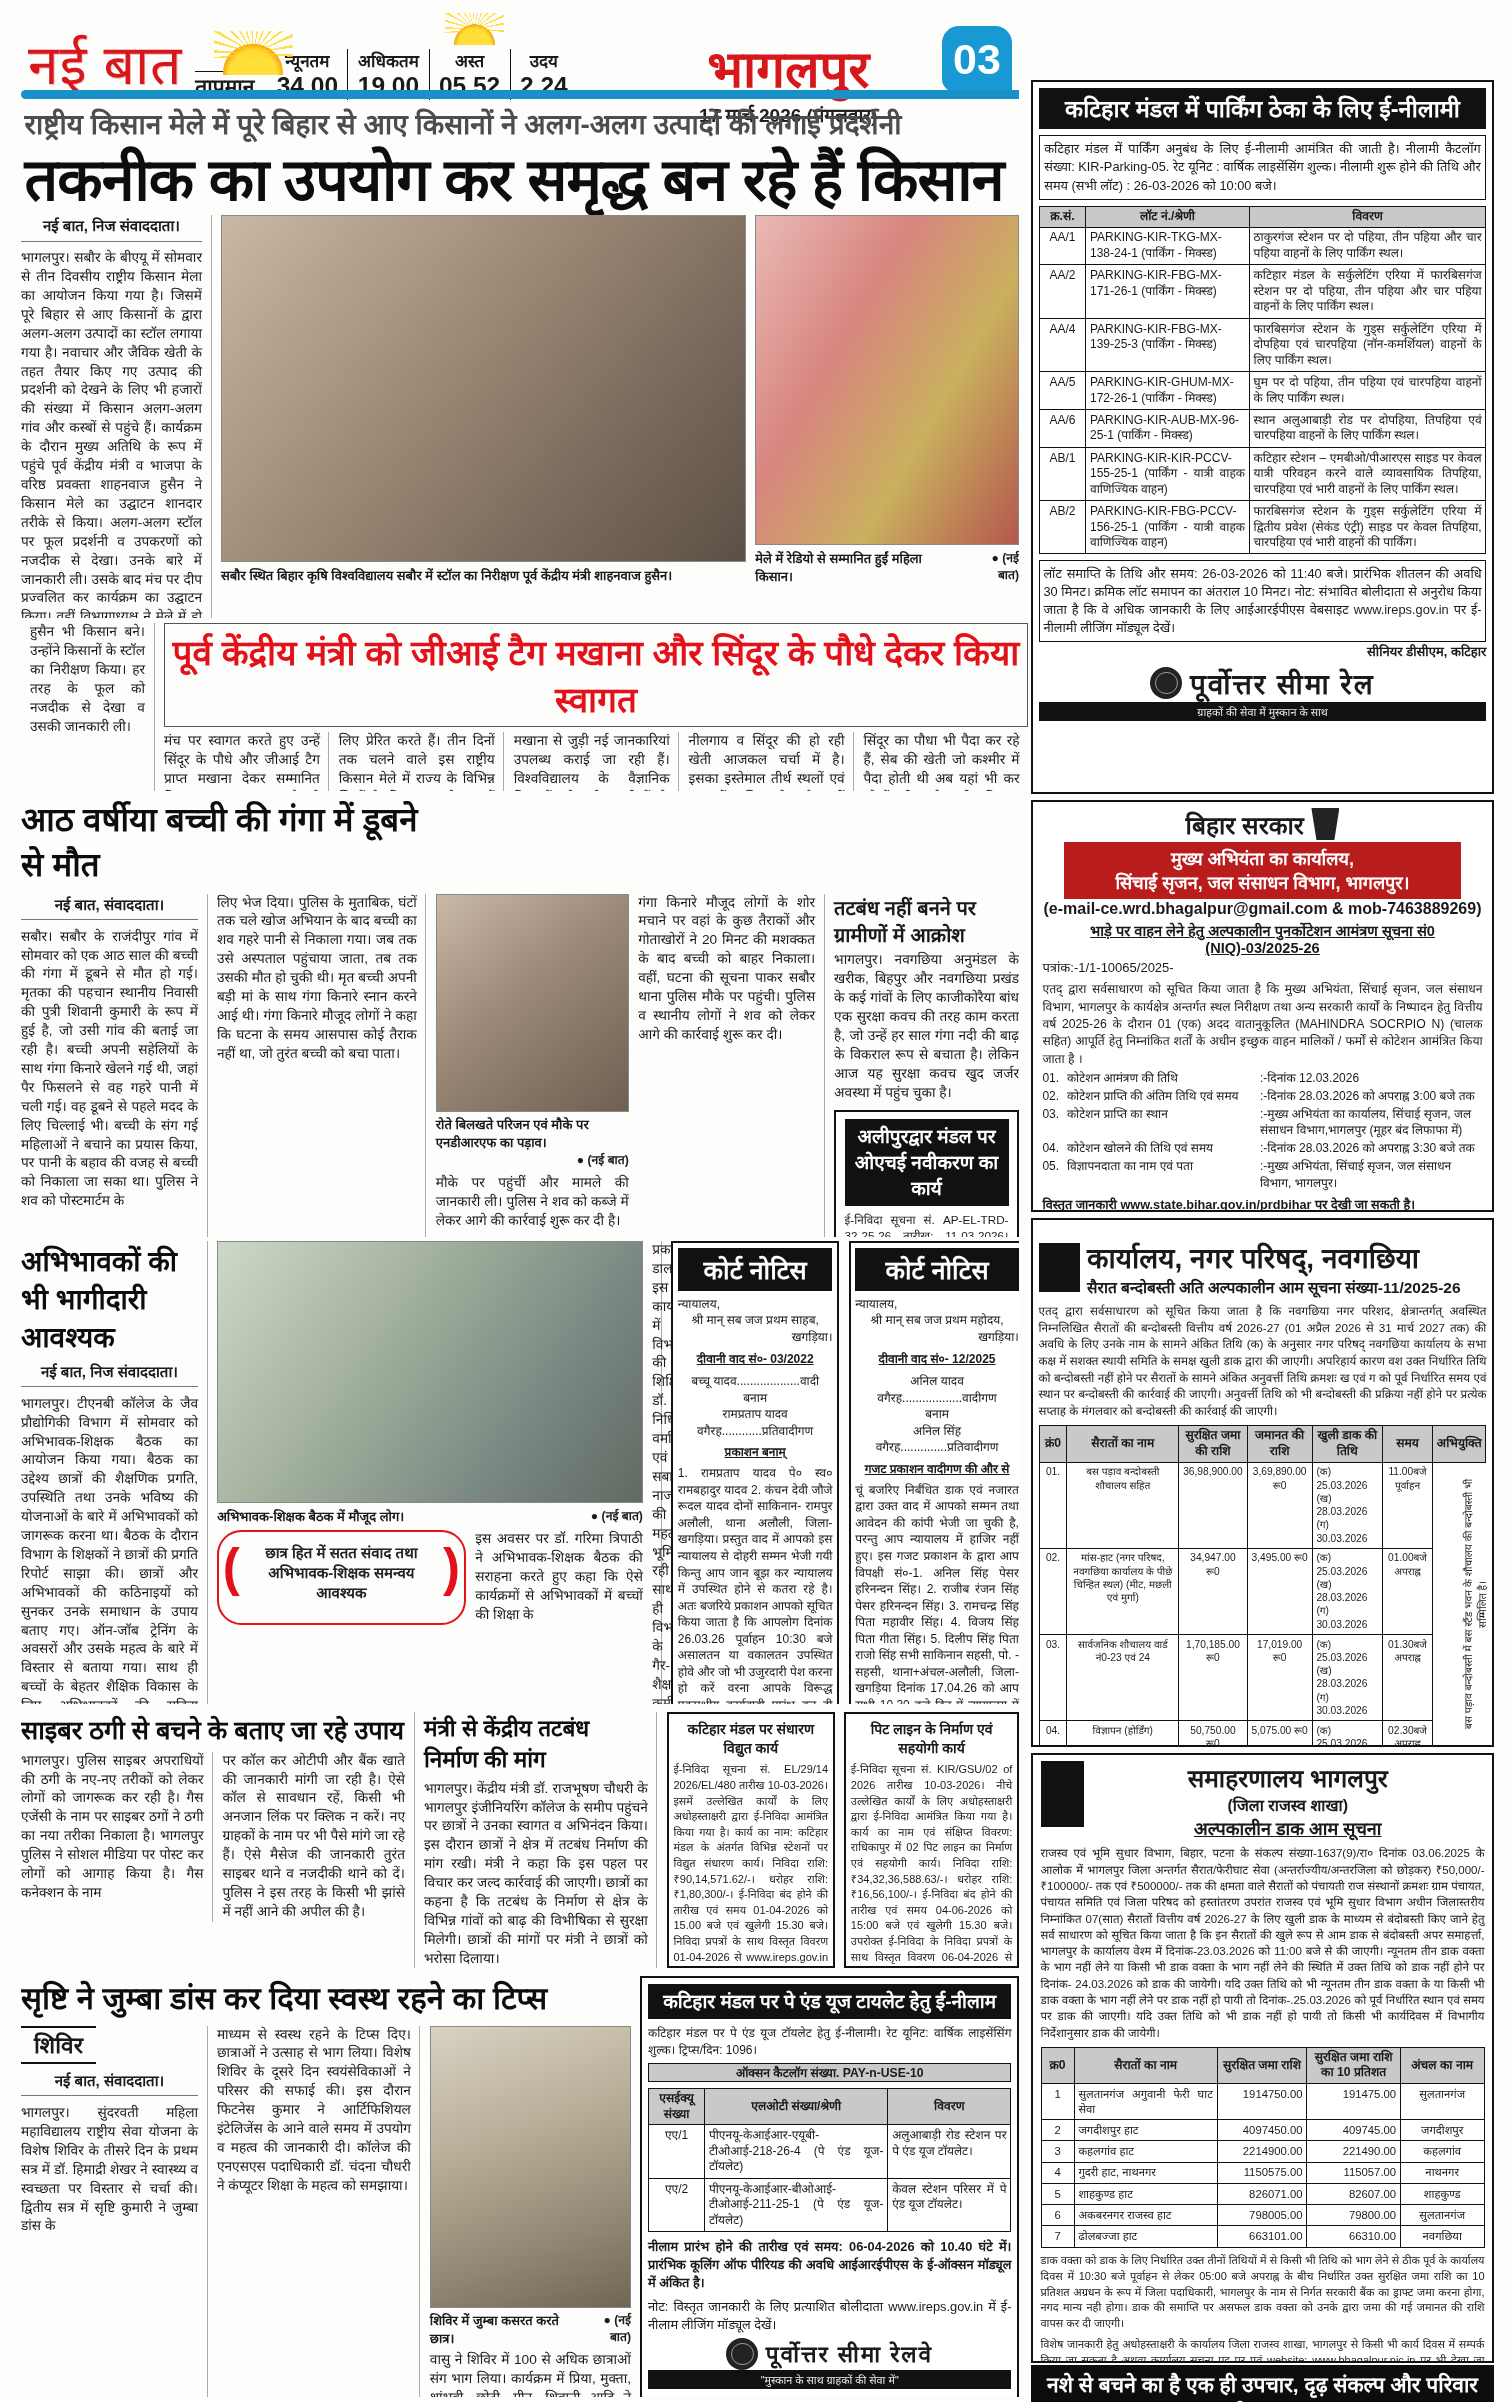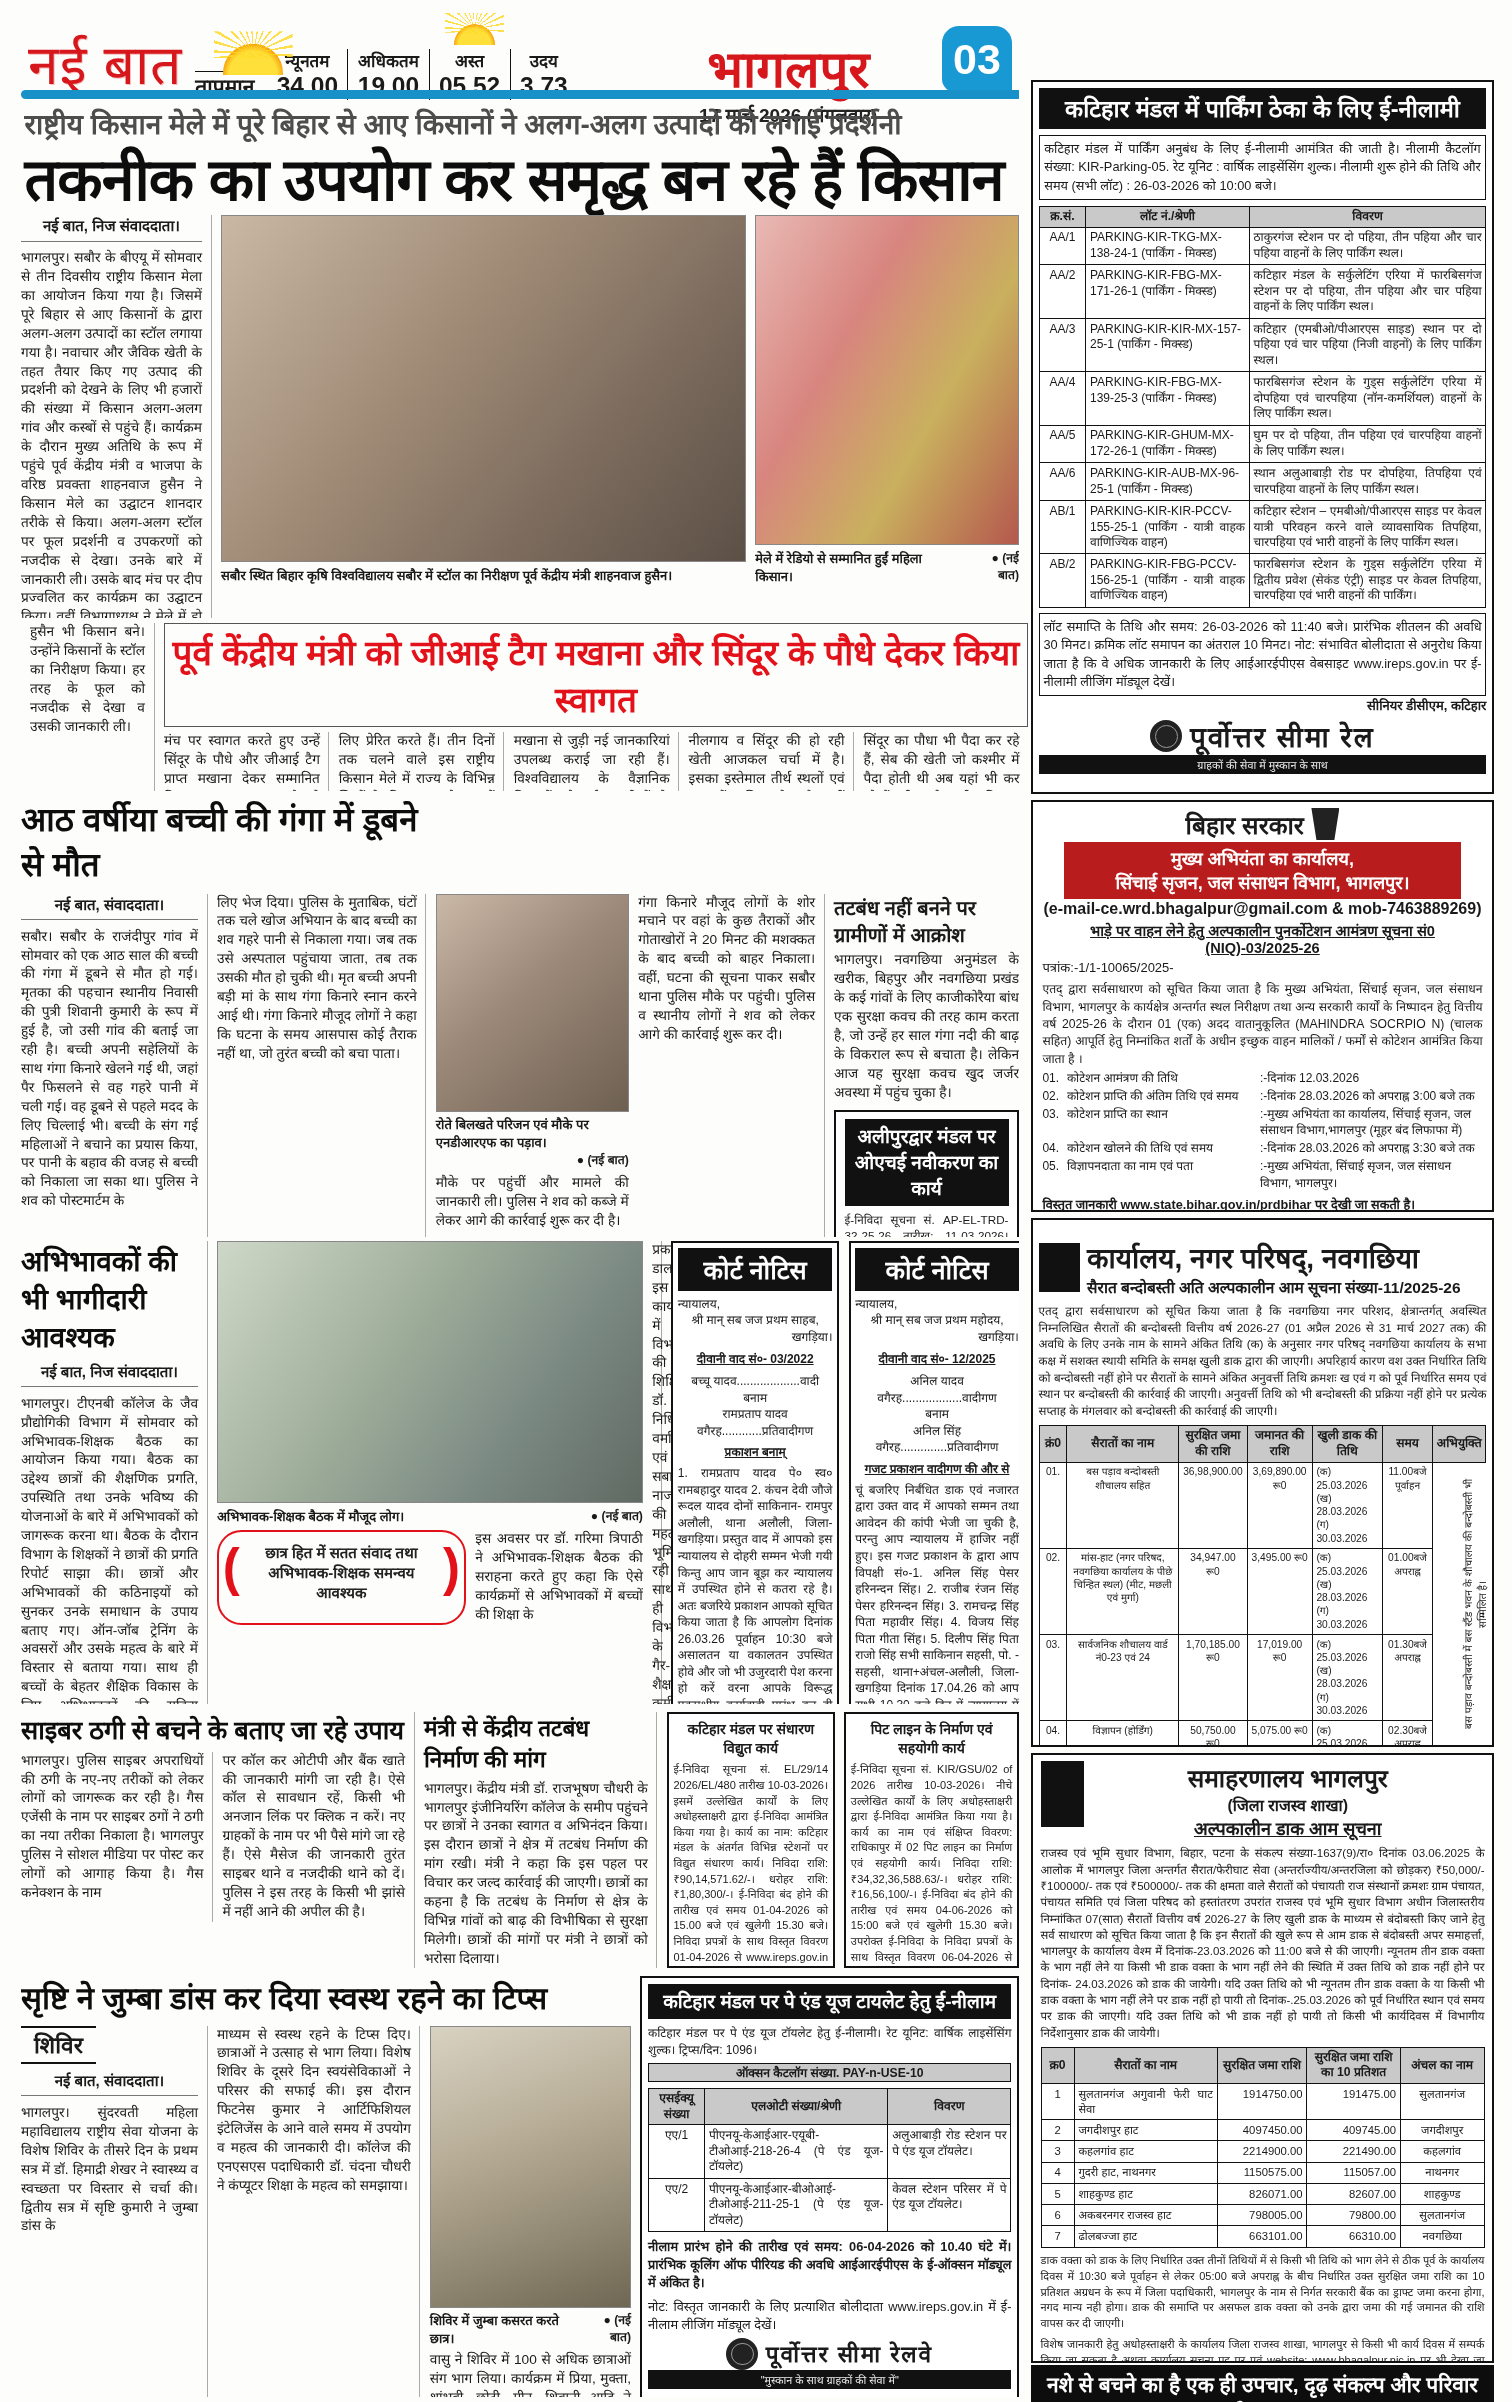--- a/index.html
+++ b/index.html
@@ -94,21 +94,21 @@
           <div class="tl">अधिकतम</div>
           <div class="tv">19.00</div>
         </div>
       <div class="tempcol" style="position:relative;">
           <div class="sun" style="position:absolute;left:24.5px;top:-24.5px;width:41px;height:21px;"></div>
           <div class="tl">अस्त</div>
           <div class="tv">05.52</div>
         </div>
       <div class="tempcol">
           <div class="tl">उदय</div>
-          <div class="tv">3.73</div>
+          <div class="tv">2.24</div>
         </div>
     </div>
   </div>
   <div class="abs" style="left:699px;top:32px;text-align:center;">
     <div class="city">भागलपुर</div>
     <div class="eddate">17 मार्च 2026 (मंगलवार)</div>
   </div>
   <div class="abs pbadge" style="left:942px;top:26px;">03</div>
   <div class="abs bluerule" style="left:21px;top:90px;width:998px;"></div>
 
@@ -329,25 +329,20 @@
 
       <tr>
           <td class="c">AA/1</td>
           <td>PARKING-KIR-TKG-MX-138-24-1 (पार्किंग - मिक्स्ड)</td>
           <td>ठाकुरगंज स्टेशन पर दो पहिया, तीन पहिया और चार पहिया वाहनों के लिए पार्किंग स्थल।</td>
         </tr>
           <tr>
           <td class="c">AA/2</td>
           <td>PARKING-KIR-FBG-MX-171-26-1 (पार्किंग - मिक्स्ड)</td>
           <td>कटिहार मंडल के सर्कुलेटिंग एरिया में फारबिसगंज स्टेशन पर दो पहिया, तीन पहिया और चार पहिया वाहनों के लिए पार्किंग स्थल।</td>
-        </tr>
-          <tr>
-          <td class="c">AA/3</td>
-          <td>PARKING-KIR-KIR-MX-157-25-1 (पार्किंग - मिक्स्ड)</td>
-          <td>कटिहार (एमबीओ/पीआरएस साइड) स्थान पर दो पहिया एवं चार पहिया (निजी वाहनों) के लिए पार्किंग स्थल।</td>
         </tr>
           <tr>
           <td class="c">AA/4</td>
           <td>PARKING-KIR-FBG-MX-139-25-3 (पार्किंग - मिक्स्ड)</td>
           <td>फारबिसगंज स्टेशन के गुड्स सर्कुलेटिंग एरिया में दोपहिया एवं चारपहिया (नॉन-कमर्शियल) वाहनों के लिए पार्किंग स्थल।</td>
         </tr>
           <tr>
           <td class="c">AA/5</td>
           <td>PARKING-KIR-GHUM-MX-172-26-1 (पार्किंग - मिक्स्ड)</td>
           <td>घुम पर दो पहिया, तीन पहिया एवं चारपहिया वाहनों के लिए पार्किंग स्थल।</td>

